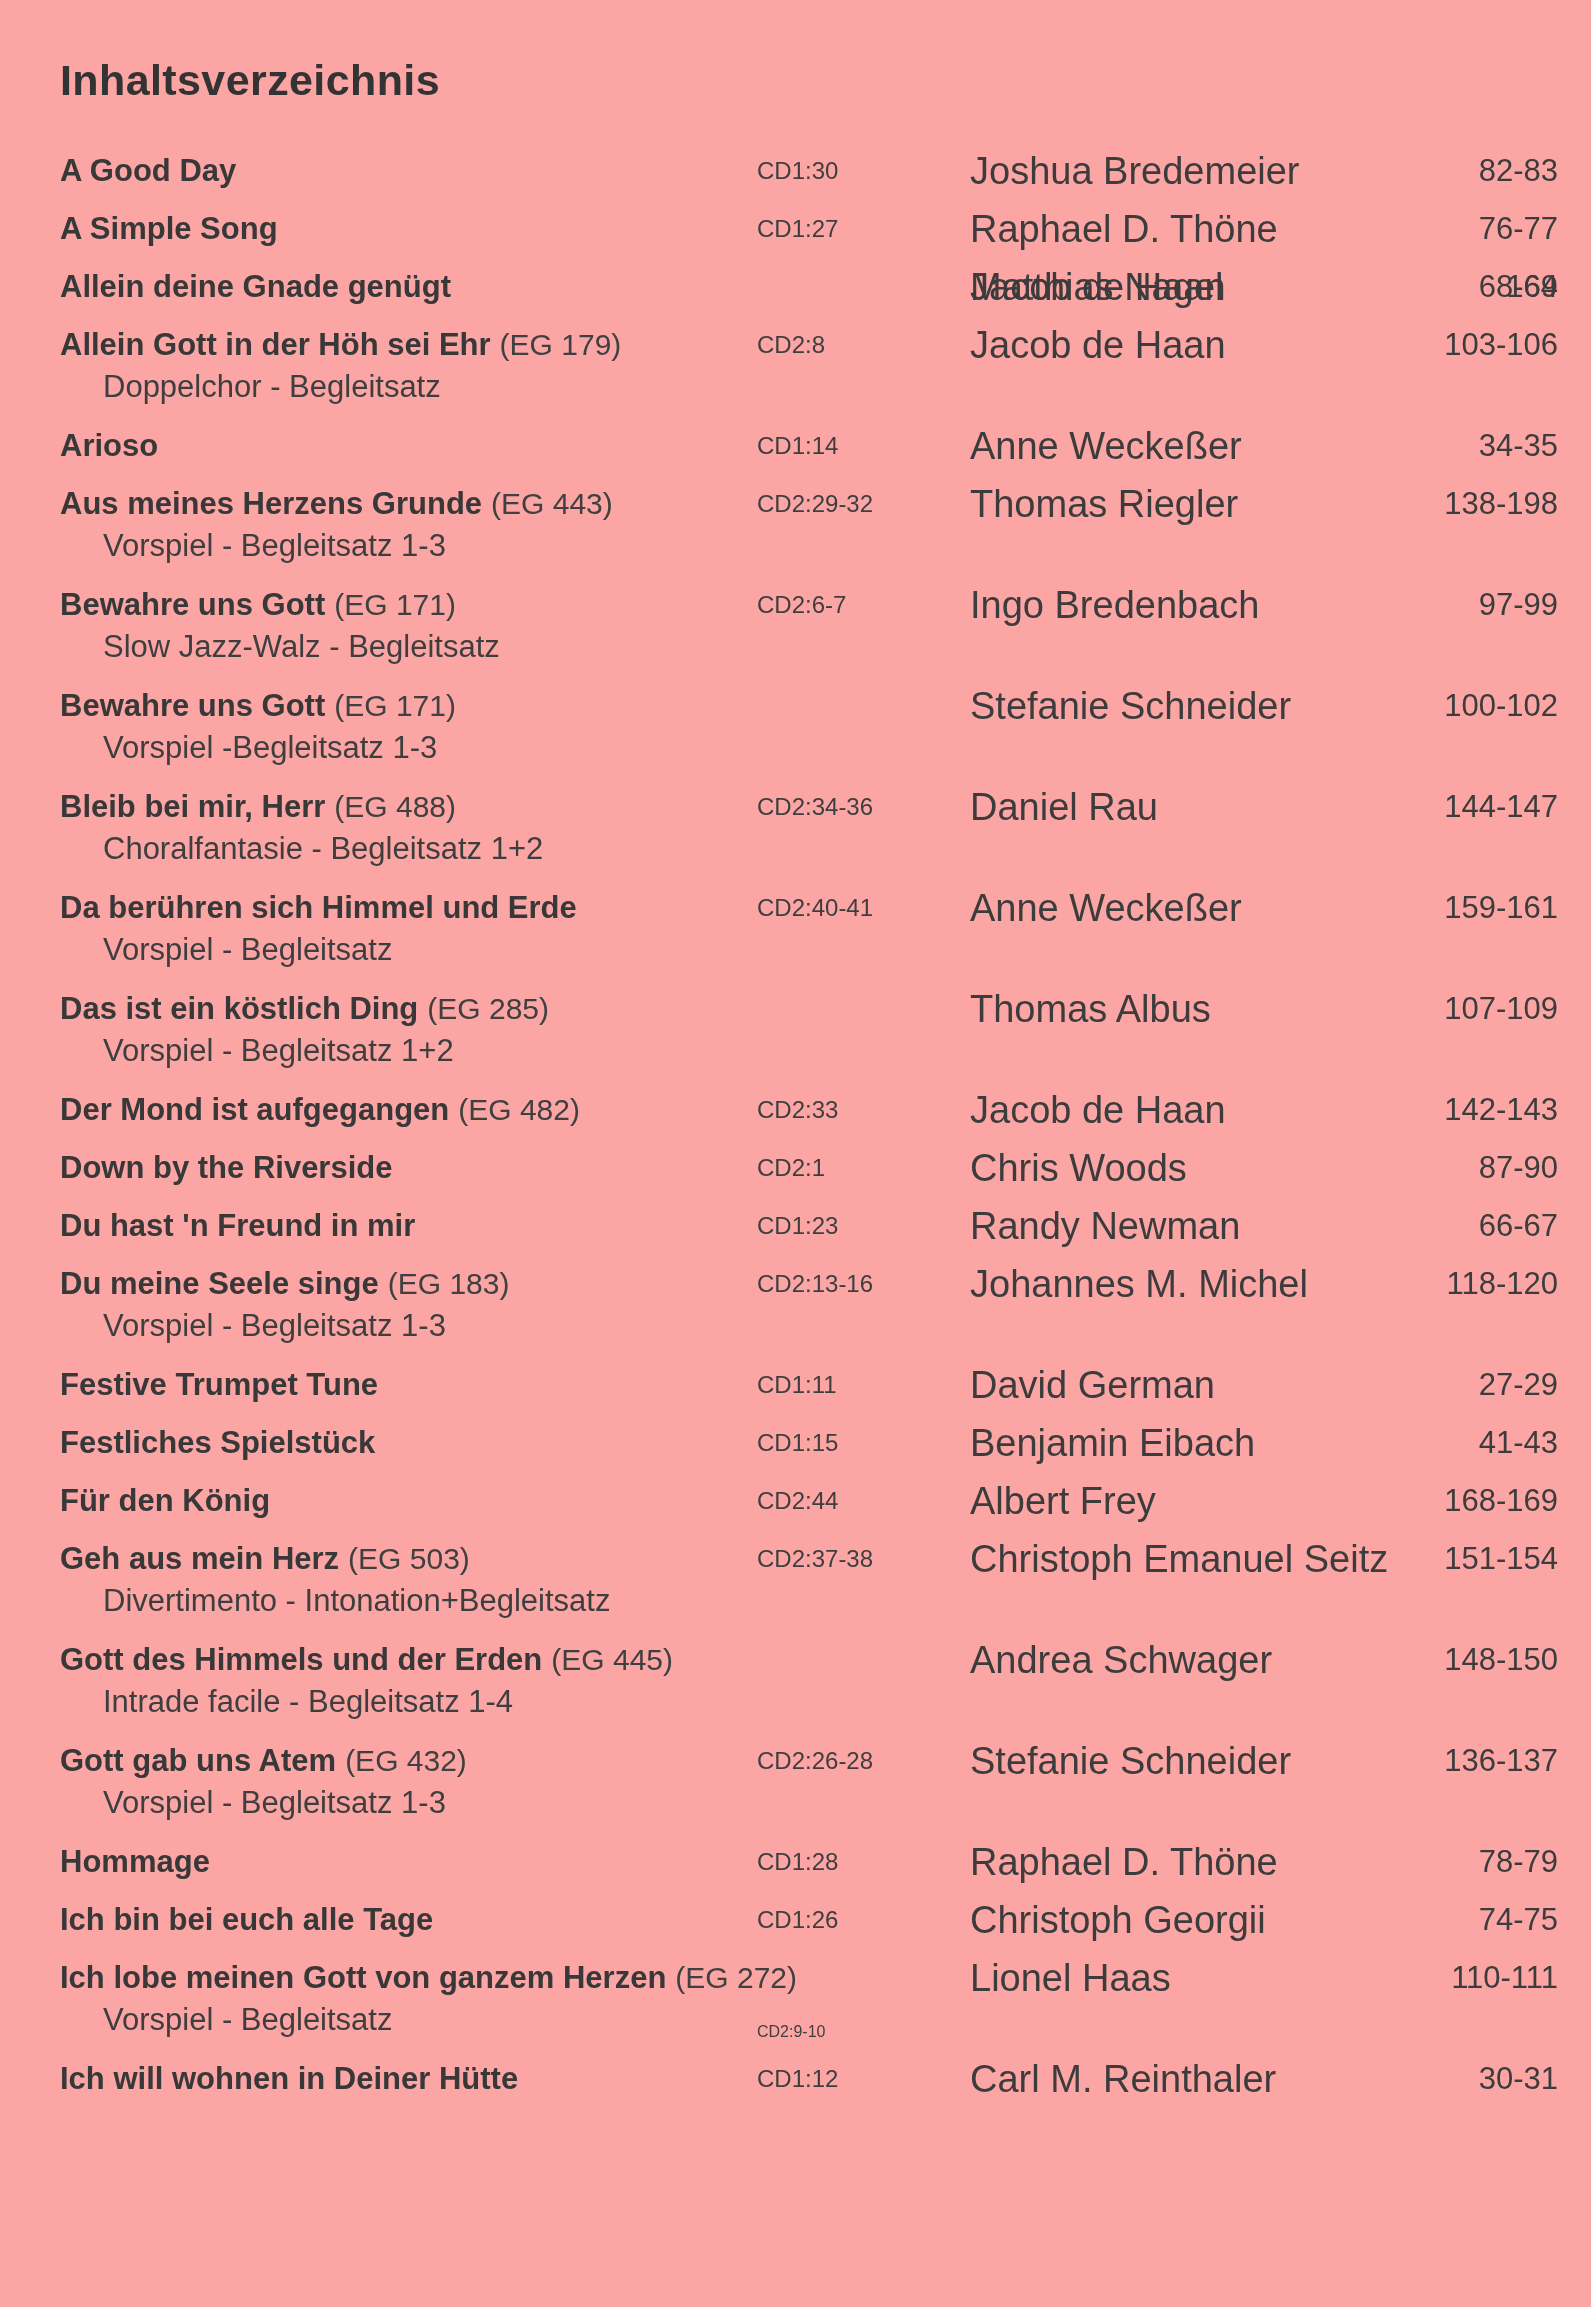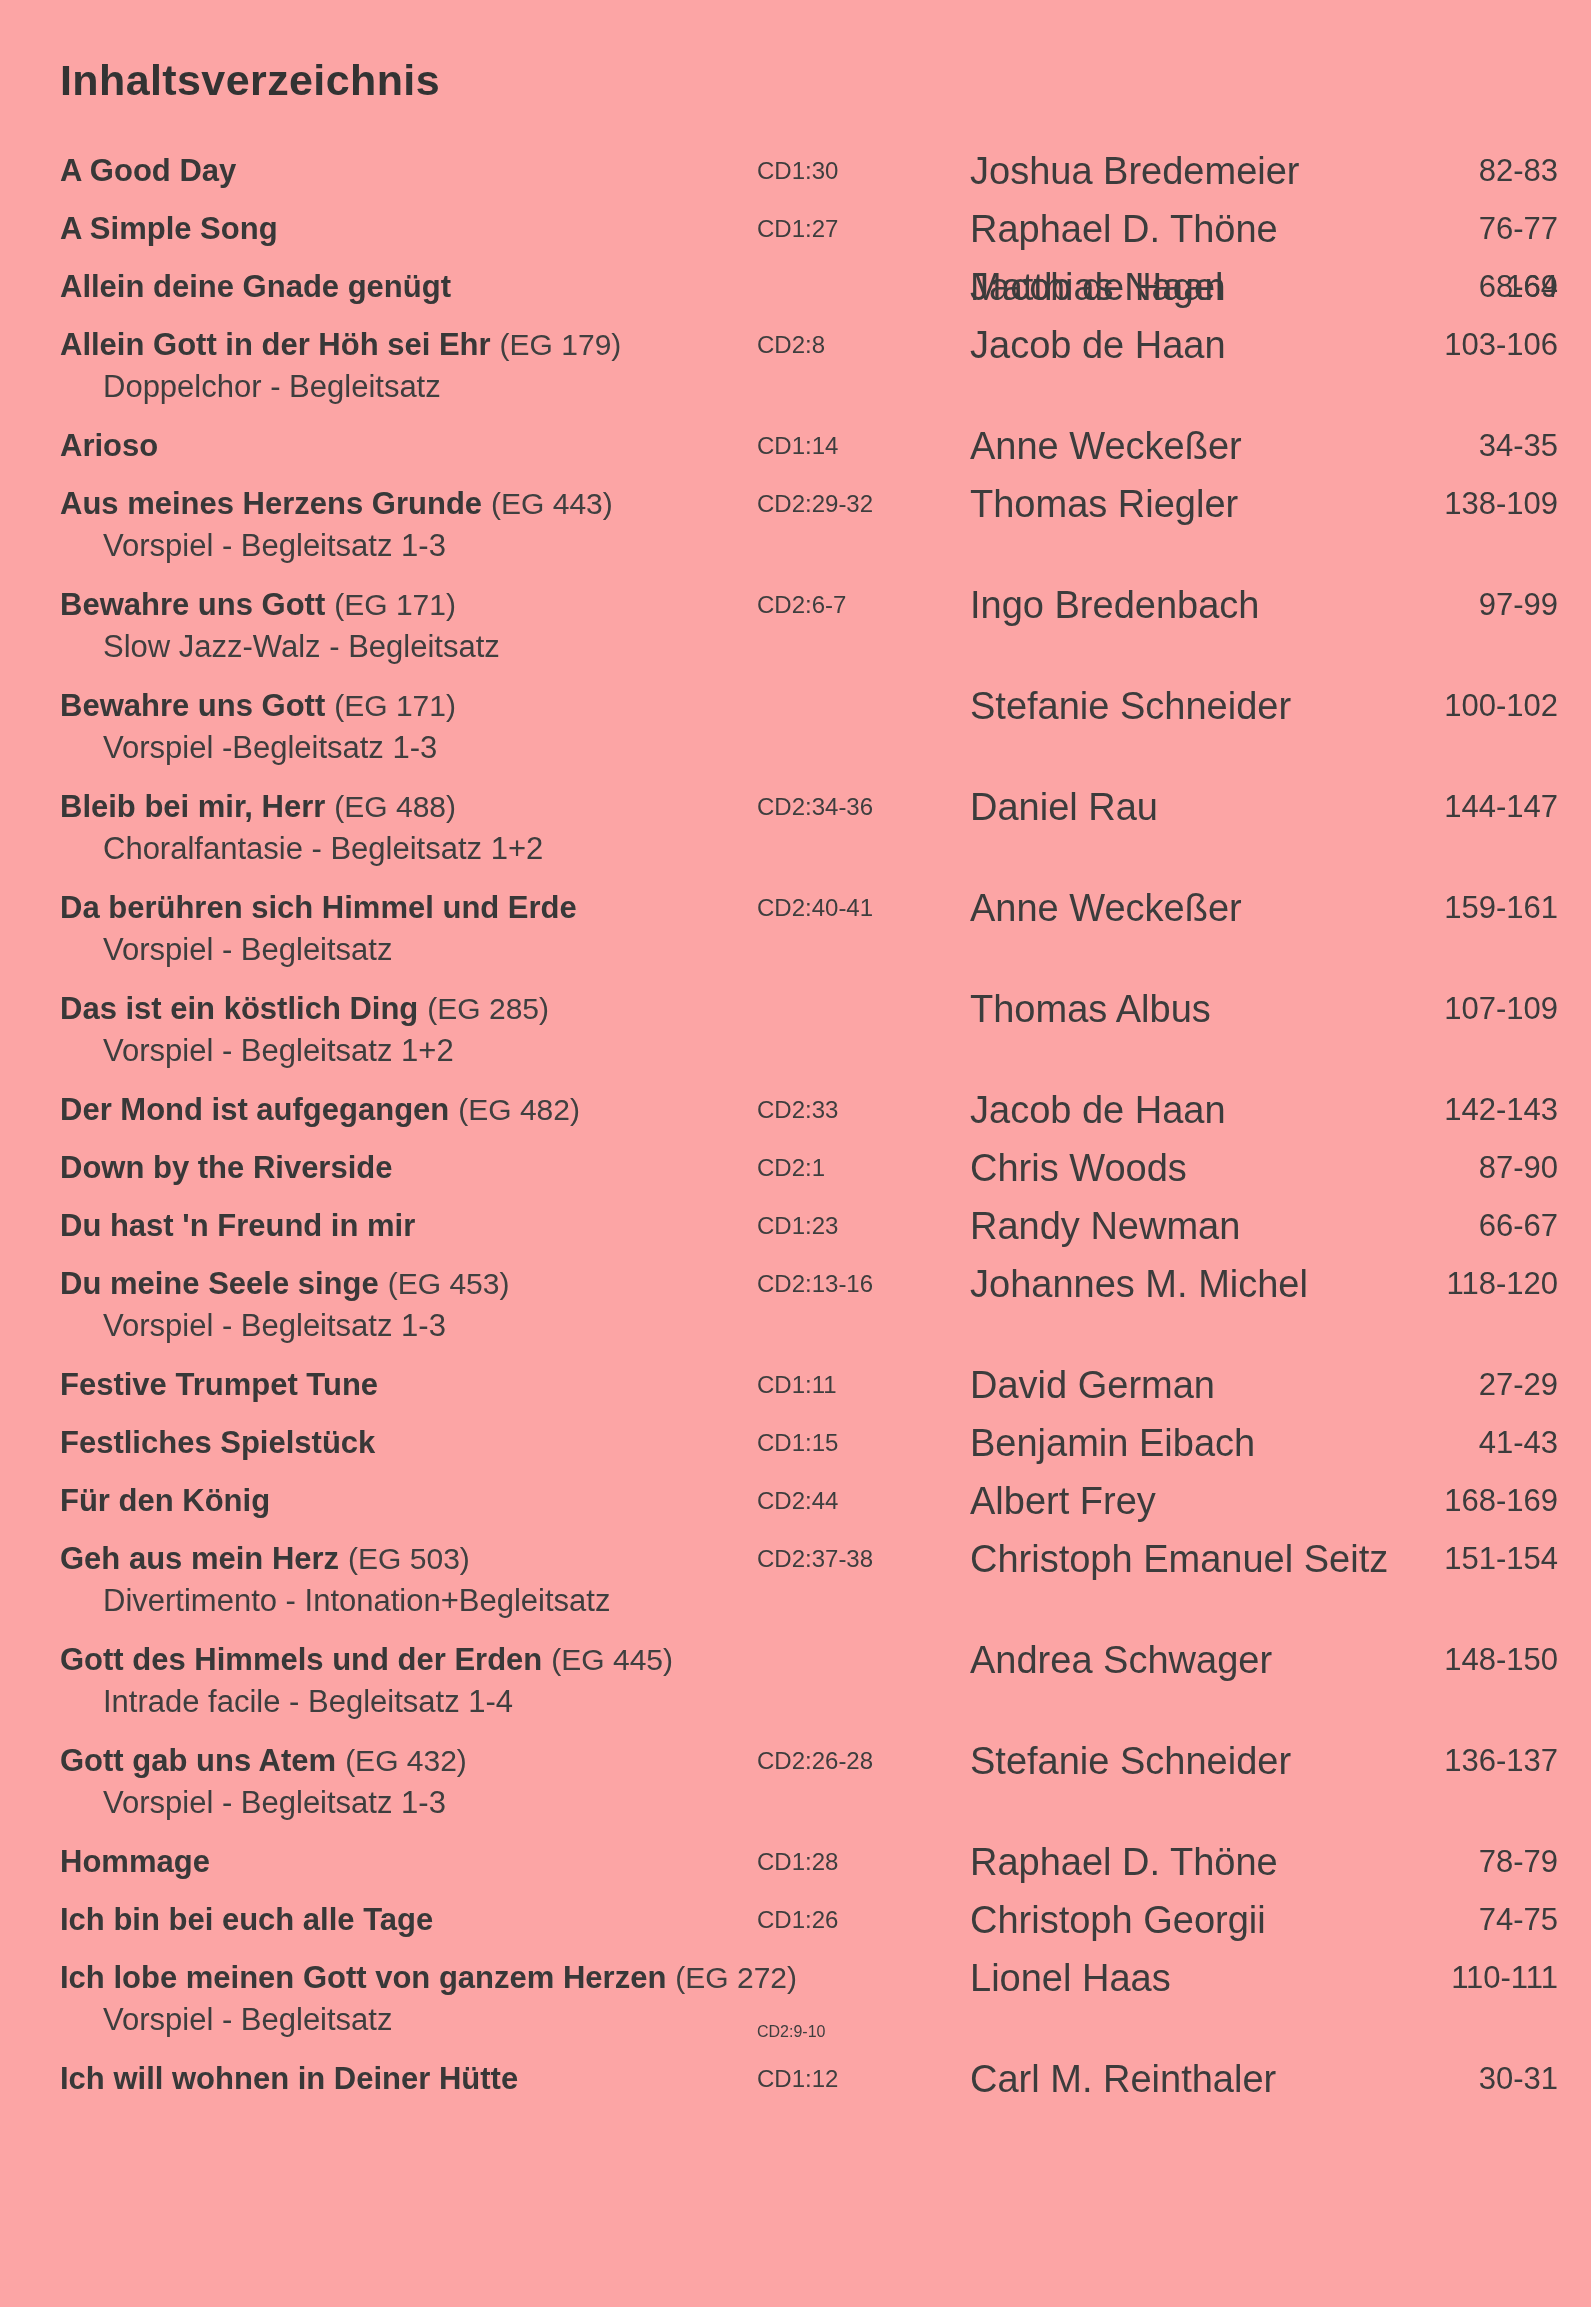--- a/index.html
+++ b/index.html
@@ -143,21 +143,21 @@
       <span class="pages">34-35</span>
     </div>
 
   </div>
 
   <div class="entry">
     <div class="line1">
       <span class="title">Aus meines Herzens Grunde</span><span class="eg">(EG 443)</span>
       <span class="cd">CD2:29-32</span>
       <span class="composer">Thomas Riegler</span>
-      <span class="pages">138-109</span>
+      <span class="pages">138-198</span>
     </div>
     <div class="line2">
       <span class="subtitle">Vorspiel - Begleitsatz 1-3</span>
       <span class="cd2"></span>
     </div>
   </div>
 
   <div class="entry">
     <div class="line1">
       <span class="title">Bewahre uns Gott</span><span class="eg">(EG 171)</span>
@@ -249,21 +249,21 @@
       <span class="title">Du hast 'n Freund in mir</span>
       <span class="cd">CD1:23</span>
       <span class="composer">Randy Newman</span>
       <span class="pages">66-67</span>
     </div>
 
   </div>
 
   <div class="entry">
     <div class="line1">
-      <span class="title">Du meine Seele singe</span><span class="eg">(EG 453)</span>
+      <span class="title">Du meine Seele singe</span><span class="eg">(EG 183)</span>
       <span class="cd">CD2:13-16</span>
       <span class="composer">Johannes M. Michel</span>
       <span class="pages">118-120</span>
     </div>
     <div class="line2">
       <span class="subtitle">Vorspiel - Begleitsatz 1-3</span>
       <span class="cd2"></span>
     </div>
   </div>
 

